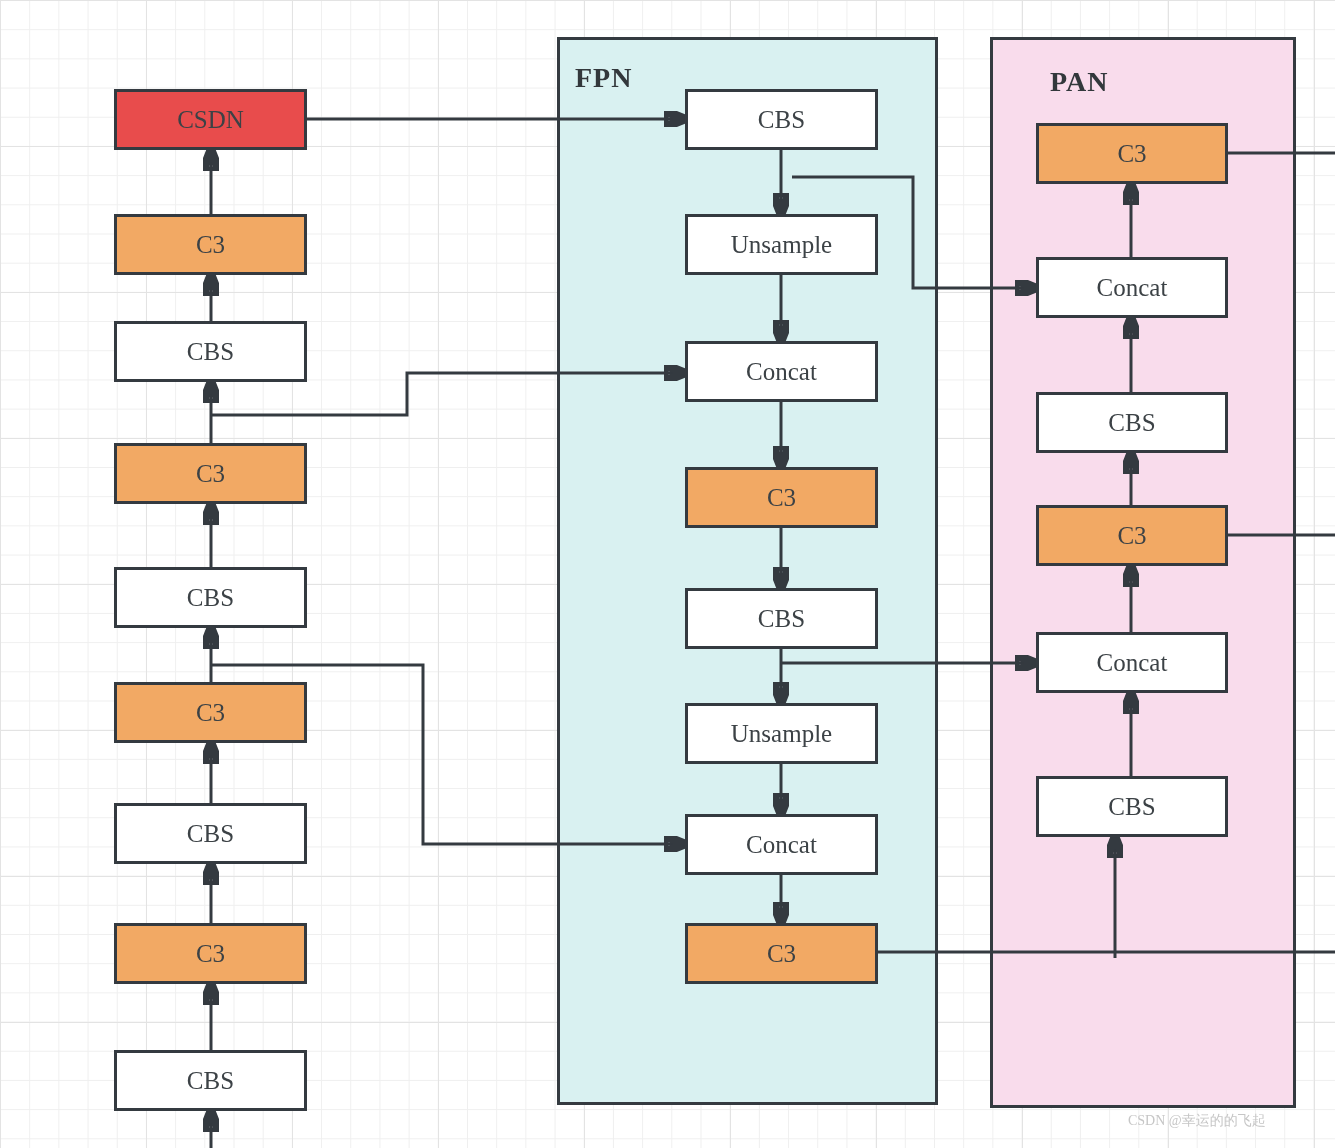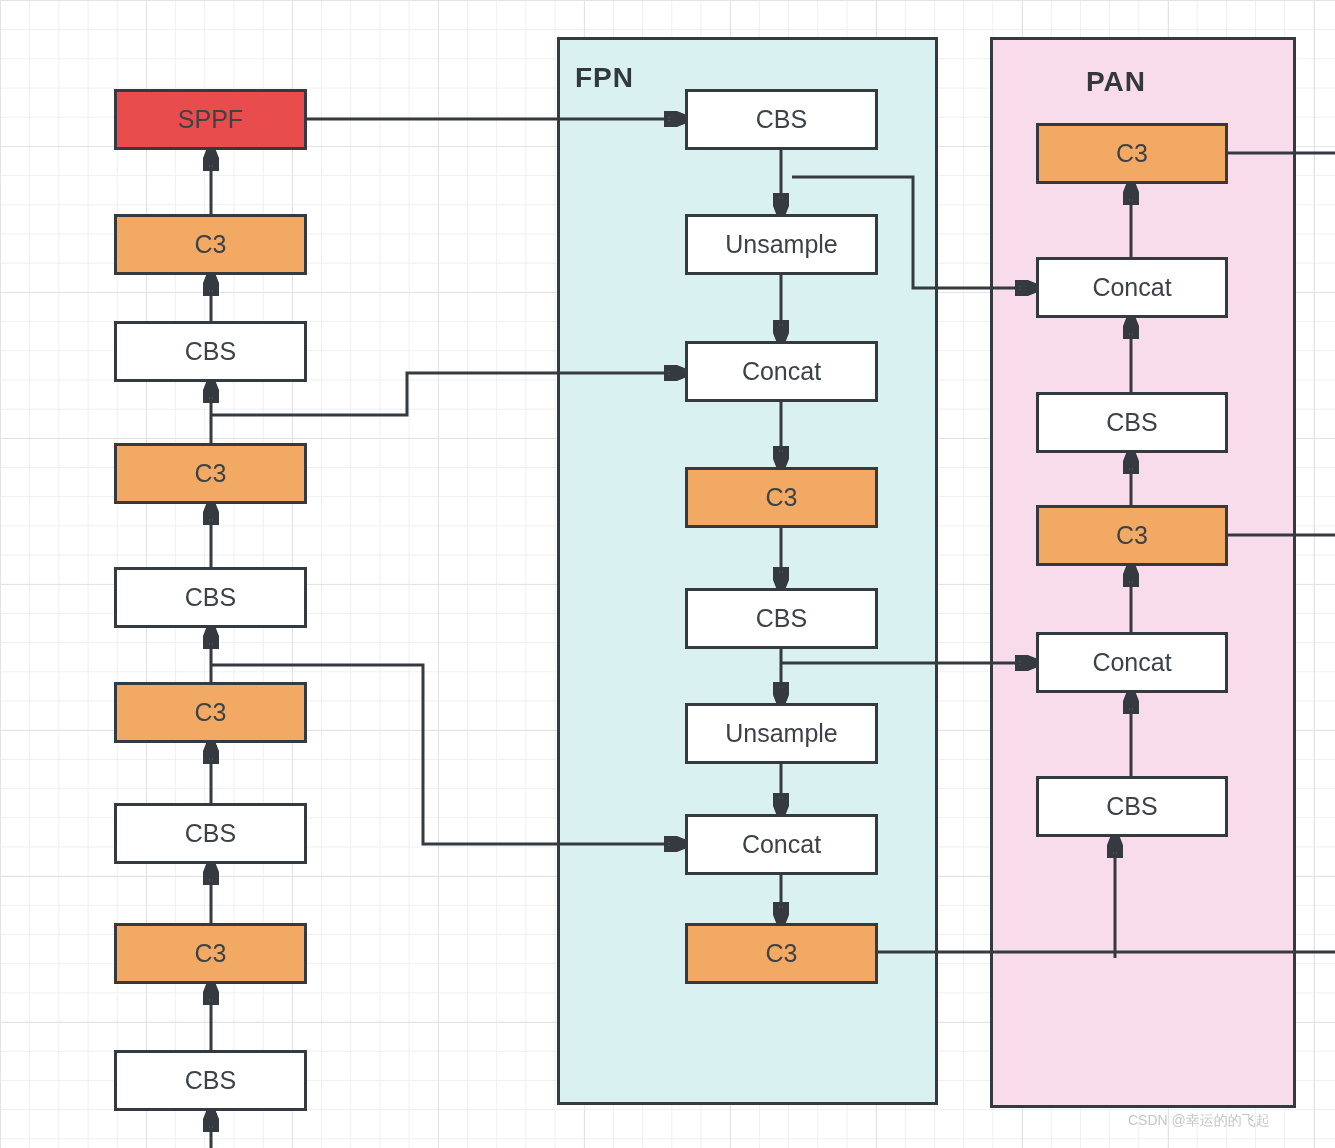--- a/index.html
+++ b/index.html
@@ -1,20 +1,20 @@
 <!DOCTYPE html>
 <html><head>
 <meta charset="utf-8">
 <style>
   html,body{margin:0;padding:0;background:#ffffff;}
   #canvas{
     position:relative;
     width:1335px;height:1148px;
     overflow:hidden;
-    font-family:Liberation Sans, sans-serif;
+    font-family:Liberation Serif, serif;
     background-color:#ffffff;
     background-image:
       linear-gradient(to right,#e3e3e3 1px,transparent 1px),
       linear-gradient(to bottom,#e3e3e3 1px,transparent 1px),
       linear-gradient(to right,#efefef 1px,transparent 1px),
       linear-gradient(to bottom,#efefef 1px,transparent 1px);
     background-size:146px 146px,146px 146px,29.2px 29.2px,29.2px 29.2px;
   }
   .region{
     position:absolute;
@@ -47,21 +47,21 @@
   }
 </style>
 </head>
 <body>
 
 <div id="canvas">
 
   <div class="region" id="fpn-region"></div>
   <div class="region" id="pan-region"></div>
   <div class="region-title" style="left:575px;top:62px;">FPN</div>
-  <div class="region-title" style="left:1050px;top:66px;margin-left:36px;">PAN</div>
+  <div class="region-title" style="left:1050px;top:66px;">PAN</div>
 
   <svg id="connectors" viewBox="0 0 1335 1148">
     <defs>
       <marker id="arrow" viewBox="0 0 7 5.5" refX="7" refY="2.75" markerWidth="7" markerHeight="5.5" orient="auto" markerUnits="strokeWidth">
         <path d="M0,0 L7,2.75 L0,5.5 Z" fill="#343a40" stroke="none"></path>
       </marker>
     </defs>
 
     <path d="M211,1148 L211,1111" marker-end="url(#arrow)"></path>
 
@@ -98,21 +98,21 @@
     <path d="M1131,776 L1131,693" marker-end="url(#arrow)"></path>
     <path d="M1131,632 L1131,566" marker-end="url(#arrow)"></path>
     <path d="M1131,505 L1131,453" marker-end="url(#arrow)"></path>
     <path d="M1131,392 L1131,318" marker-end="url(#arrow)"></path>
     <path d="M1131,257 L1131,184" marker-end="url(#arrow)"></path>
 
     <path d="M1228,153 L1335,153"></path>
     <path d="M1228,535 L1335,535"></path>
   </svg>
 
-  <div class="node red" style="left:114px;top:89px;">SPPF</div>
+  <div class="node red" style="left:114px;top:89px;">CSDN</div>
   <div class="node orange" style="left:114px;top:214px;">C3</div>
   <div class="node" style="left:114px;top:321px;">CBS</div>
   <div class="node orange" style="left:114px;top:443px;">C3</div>
   <div class="node" style="left:114px;top:567px;">CBS</div>
   <div class="node orange" style="left:114px;top:682px;">C3</div>
   <div class="node" style="left:114px;top:803px;">CBS</div>
   <div class="node orange" style="left:114px;top:923px;">C3</div>
   <div class="node" style="left:114px;top:1050px;">CBS</div>
 
   <div class="node" style="left:685px;top:89px;">CBS</div>

